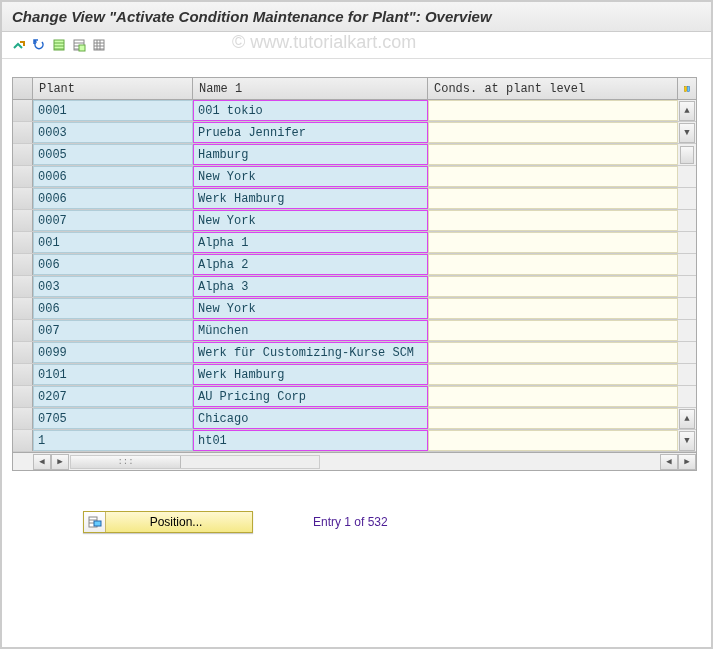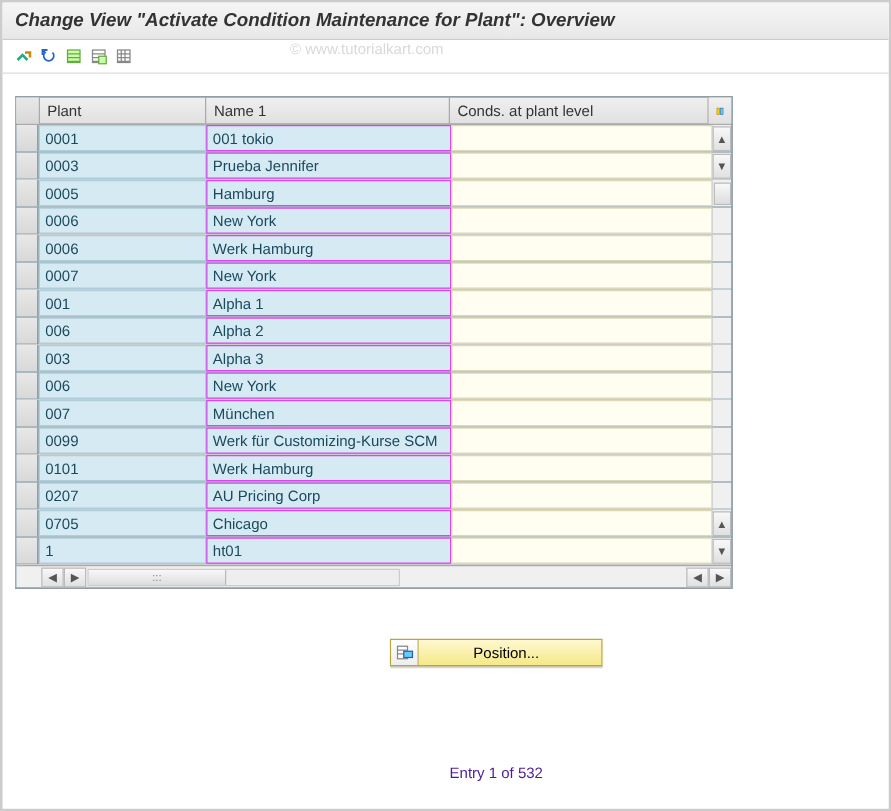--- a/index.html
+++ b/index.html
@@ -34,32 +34,33 @@
       height: 18px;
       display: inline-flex;
       align-items: center;
       justify-content: center;
       cursor: pointer;
     }
     .watermark {
       position: absolute;
       top: 30px;
       left: 230px;
-      font-size: 12px;
+      font-size: 18px;
       color: rgba(180,180,180,0.5);
       font-weight: normal;
       pointer-events: none;
       z-index: 100;
     }
     .table-wrap {
       margin: 18px 10px 0 10px;
       border: 1px solid #aaa;
-      width: 574px;
+      width: 685px;
       background: #0c4a6e;
       position: relative;
+      font-family: Liberation Mono, monospace;
     }
     .table-header {
       display: flex;
       background: linear-gradient(#f0f0f0, #e0e0e0);
       border-bottom: 1px solid #aaa;
       height: 22px;
     }
     .th {
       border-right: 1px solid #aaa;
       padding: 3px 6px;
@@ -137,23 +138,22 @@
       border-right:1px solid #bbb;
       display:flex; align-items:center; justify-content:center;
       color:#888; font-size:9px;
     }
     .hscroll-spacer { flex:1; }
 
     .footer {
       margin-top: 40px;
       display:flex;
       align-items:center;
-      gap: 78px;
+      gap: 60px;
       padding-left: 81px;
-      flex-direction: column;
     }
     .position-btn {
       display:flex;
       align-items:center;
       background: linear-gradient(#fff8d0,#f5e988);
       border: 1px solid #b8a838;
       height: 22px;
       width: 170px;
       cursor:pointer;
       font-size:12px;

